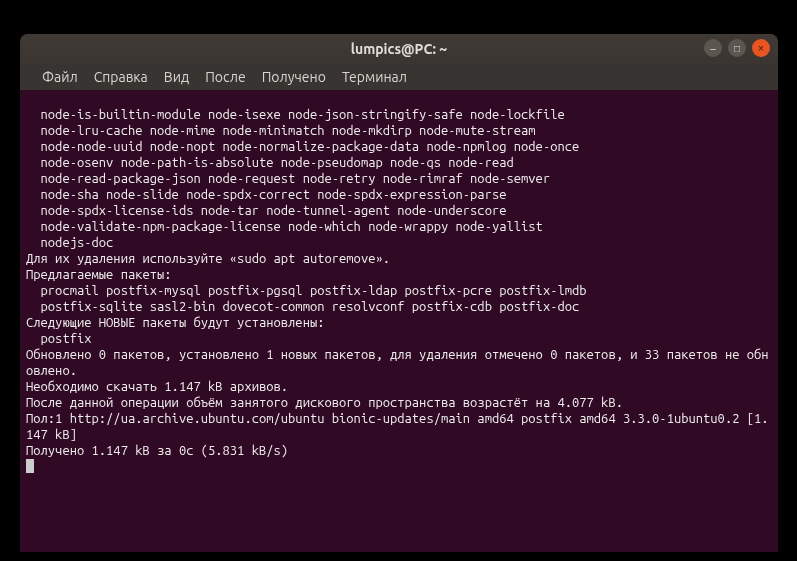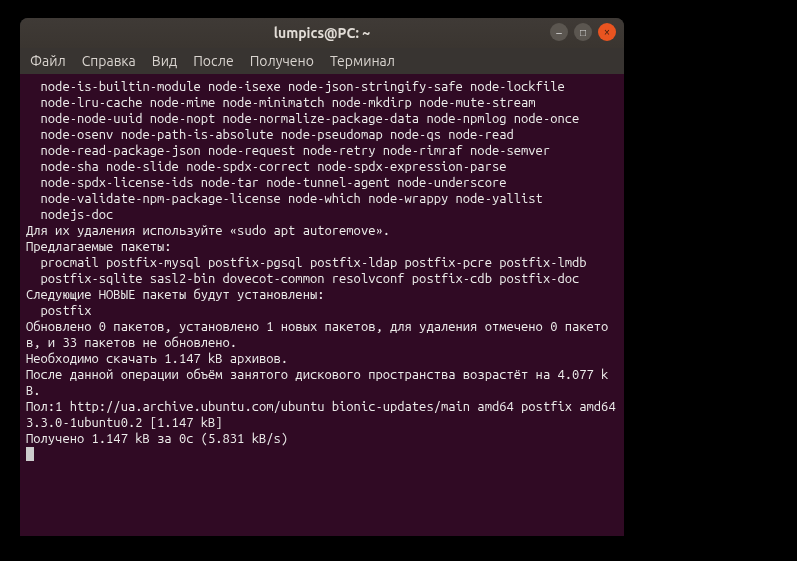--- a/index.html
+++ b/index.html
@@ -1,27 +1,27 @@
 <!DOCTYPE html>
 <html><head>
 <meta charset="utf-8">
 <style>
   * { box-sizing: border-box; margin: 0; padding: 0; }
   body { background: #000; width: 797px; height: 561px; overflow: hidden; font-family: "DejaVu Sans Mono", "Liberation Mono", monospace; }
-  .window { position: absolute; left: 20px; top: 18px; width: 604px; height: 518px; background: #2d2d2d; border-radius: 8px 8px 0 0; overflow: hidden; }
+  .window { position: absolute; left: 20px; top: 34px; width: 758px; height: 518px; background: #2d2d2d; border-radius: 8px 8px 0 0; overflow: hidden; }
   .titlebar { height: 30px; background: linear-gradient(#3f3a36, #3a3530); display: flex; align-items: center; justify-content: center; position: relative; }
   .titlebar-title { color: #e2ddd7; font-family: "Ubuntu", sans-serif; font-size: 14px; font-weight: bold; }
   .win-controls { position: absolute; right: 8px; top: 5px; display: flex; gap: 6px; }
   .wc { width: 18px; height: 18px; border-radius: 50%; display: flex; align-items: center; justify-content: center; font-size: 10px; font-family: sans-serif; }
   .wc-min { background: #5b5650; color: #ddd; }
   .wc-max { background: #5b5650; color: #ddd; }
   .wc-close { background: #e95420; color: #3a1c0e; }
-  .menubar { height: 26px; background: #383431; display: flex; align-items: center; padding: 0 10px; gap: 16px; font-family: "Ubuntu", sans-serif; font-size: 14px; color: #d9d4cf; }
+  .menubar { height: 26px; background: #383431; display: flex; align-items: center; padding: 0 22px; gap: 16px; font-family: "Ubuntu", sans-serif; font-size: 14px; color: #d9d4cf; }
   .menubar span { cursor: default; }
-  .terminal { background: #300a24; background: #2c001e; color: #eeeeec; font-size: 13px; line-height: 16px; padding: 4px 6px; height: calc(100% - 56px); white-space: pre-wrap; word-break: break-all; font-family: "Ubuntu Mono", "DejaVu Sans Mono", monospace; }
+  .terminal { background: #300a24; background: #2c001e; color: #eeeeec; font-size: 13px; line-height: 16px; padding: 16px 6px; height: calc(100% - 56px); white-space: pre-wrap; word-break: break-all; font-family: "Ubuntu Mono", "DejaVu Sans Mono", monospace; }
   .terminal { background: #300a24; }
   .cursor { background: #cccccc; display: inline-block; width: 8px; height: 14px; vertical-align: text-bottom; }
 </style>
 </head>
 <body>
 
 <div class="window">
   <div class="titlebar">
     <div class="titlebar-title">lumpics@PC: ~</div>
     <div class="win-controls">

